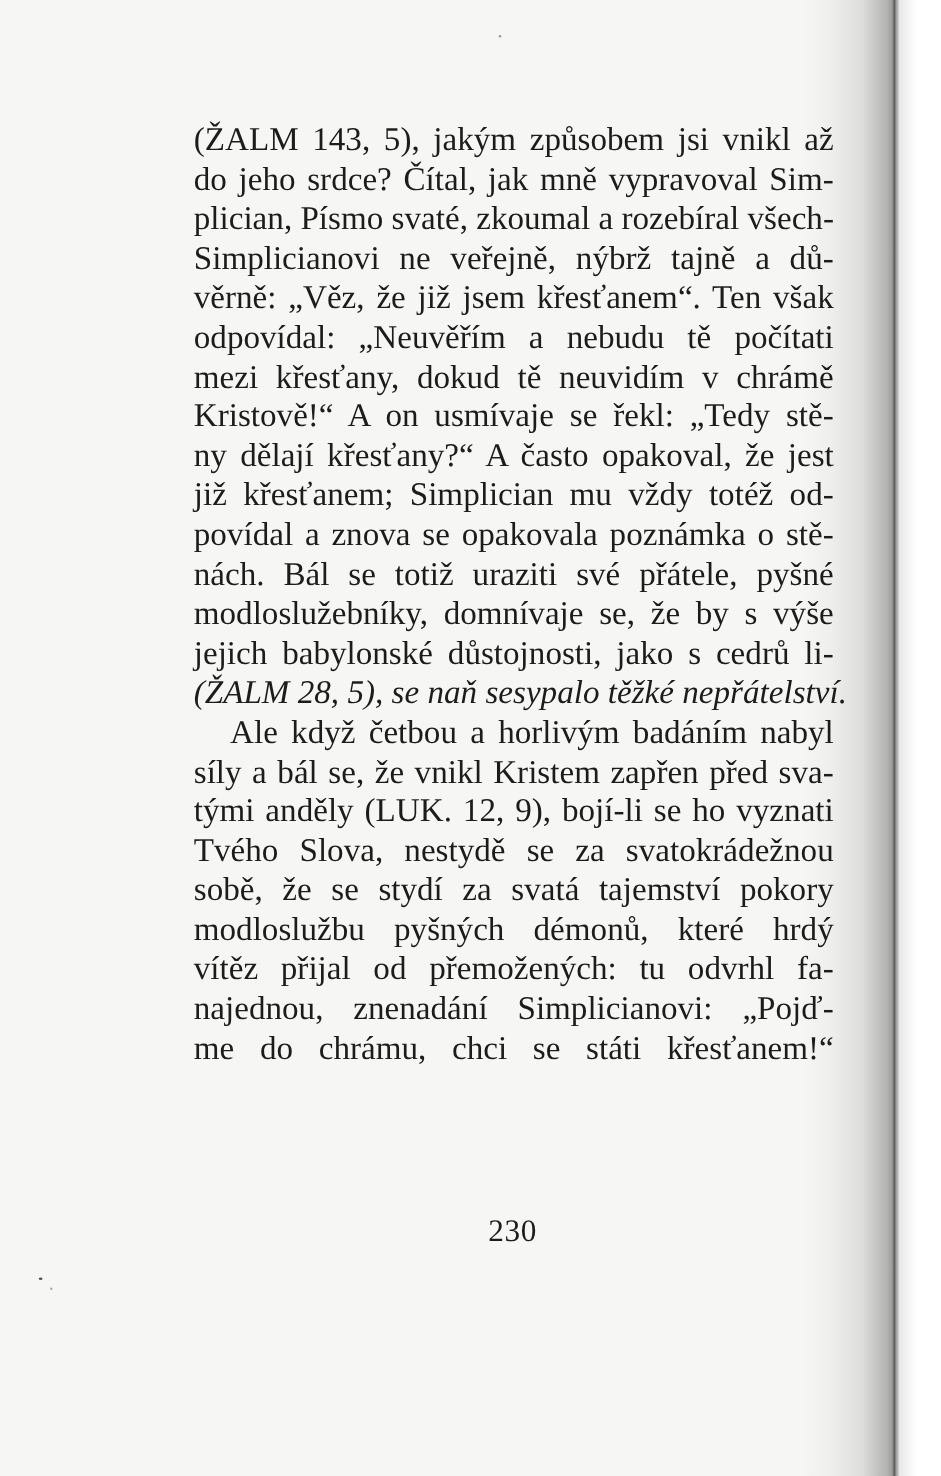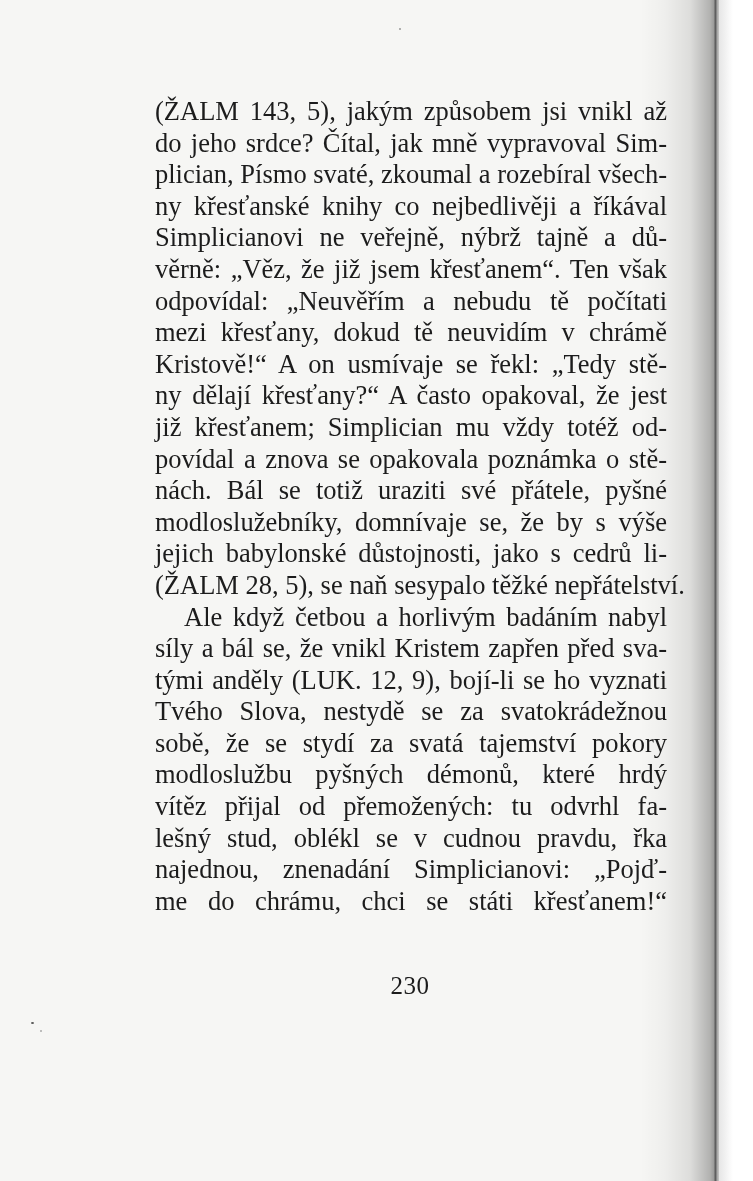--- a/index.html
+++ b/index.html
@@ -27,60 +27,58 @@
   }
   .text-block {
     position: absolute; left: 155px; top: 96px; width: 512px;
     font-size: 26.5px; line-height: 31.6px;
   }
   .line {
     display: block; white-space: nowrap;
     text-align: justify; text-align-last: justify;
     height: 31.6px;
   }
-  .line.last { text-align-last: left; }
+  .line.last { text-align-last: left; font-style: italic; }
   .line.indent { padding-left: 29px; }
   .page-number {
     position: absolute; left: 380px; top: 972px; width: 60px;
     text-align: center; font-size: 25px; letter-spacing: 0.5px;
   }
   .speck { position: absolute; background: #555; border-radius: 50%; }
 </style>
 </head>
 <body>
 
 <div class="page">
   <div class="spine-line"></div>
   <div class="right-margin"></div>
 
   <div class="text-block">
     <span class="line">(ŽALM 143, 5), jakým způsobem jsi vnikl až</span>
     <span class="line">do jeho srdce? Čítal, jak mně vypravoval Sim-</span>
     <span class="line">plician, Písmo svaté, zkoumal a rozebíral všech-</span>
-    <span class="line">ny křesťanské knihy co nejbedlivěji a říkával</span>
     <span class="line">Simplicianovi ne veřejně, nýbrž tajně a dů-</span>
     <span class="line">věrně: „Věz, že již jsem křesťanem“. Ten však</span>
     <span class="line">odpovídal: „Neuvěřím a nebudu tě počítati</span>
     <span class="line">mezi křesťany, dokud tě neuvidím v chrámě</span>
     <span class="line">Kristově!“ A on usmívaje se řekl: „Tedy stě-</span>
     <span class="line">ny dělají křesťany?“ A často opakoval, že jest</span>
     <span class="line">již křesťanem; Simplician mu vždy totéž od-</span>
     <span class="line">povídal a znova se opakovala poznámka o stě-</span>
     <span class="line">nách. Bál se totiž uraziti své přátele, pyšné</span>
     <span class="line">modloslužebníky, domnívaje se, že by s výše</span>
     <span class="line">jejich babylonské důstojnosti, jako s cedrů li-</span>
     <span class="line last">(ŽALM 28, 5), se naň sesypalo těžké nepřátelství.</span>
     <span class="line indent">Ale když četbou a horlivým badáním nabyl</span>
     <span class="line">síly a bál se, že vnikl Kristem zapřen před sva-</span>
     <span class="line">tými anděly (LUK. 12, 9), bojí-li se ho vyznati</span>
     <span class="line">Tvého Slova, nestydě se za svatokrádežnou</span>
     <span class="line">sobě, že se stydí za svatá tajemství pokory</span>
     <span class="line">modloslužbu pyšných démonů, které hrdý</span>
     <span class="line">vítěz přijal od přemožených: tu odvrhl fa-</span>
-    <span class="line">lešný stud, oblékl se v cudnou pravdu, řka</span>
     <span class="line">najednou, znenadání Simplicianovi: „Pojď-</span>
     <span class="line">me do chrámu, chci se státi křesťanem!“</span>
   </div>
 
   <div class="page-number">230</div>
 
   <div class="speck" style="left:31px;top:1022px;width:3px;height:2px;"></div>
   <div class="speck" style="left:399px;top:28px;width:2px;height:2px;background:#999;"></div>
   <div class="speck" style="left:40px;top:1030px;width:2px;height:2px;background:#aaa;"></div>
 </div>

